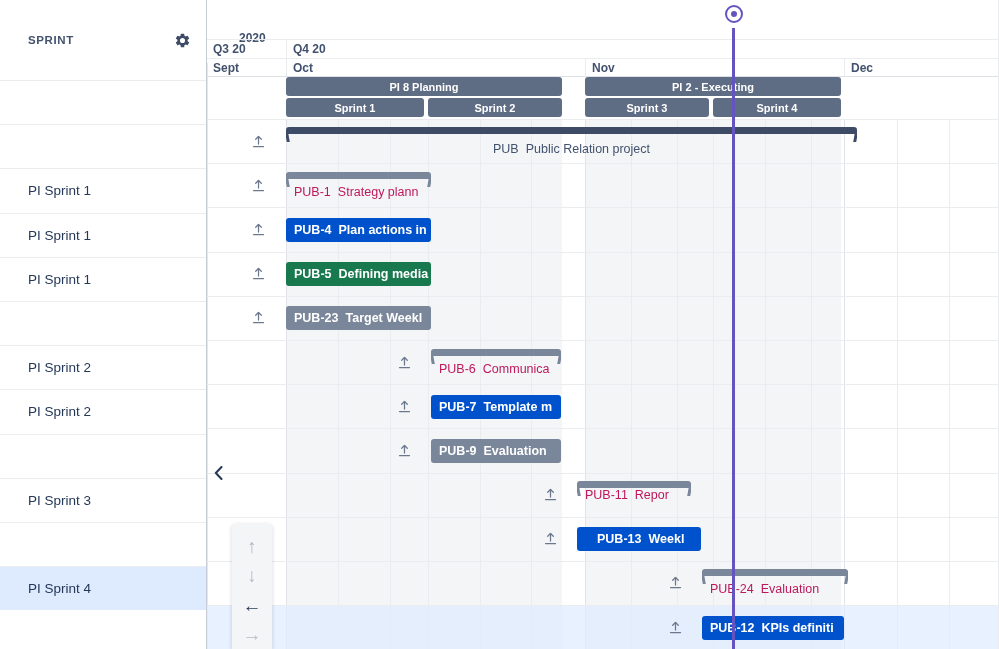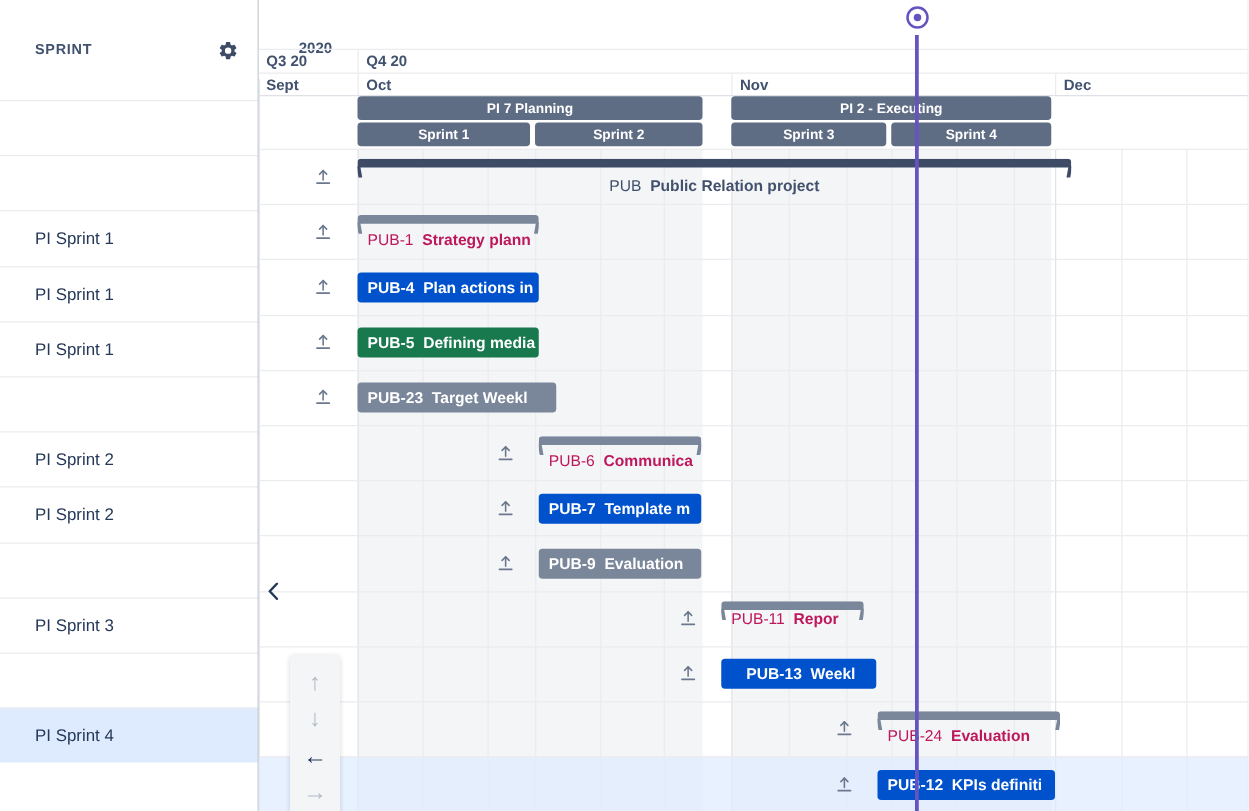--- a/index.html
+++ b/index.html
@@ -148,21 +148,21 @@
     content: ""; position: absolute; left: 0; right: 0; top: 0;
     height: 7px; background: #7a869a; border-radius: 3px 3px 0 0;
   }
   .bar.rollup::after {
     content: ""; position: absolute; left: 0; top: 0; bottom: 3px;
     width: 0;
   }
   .bar.rollup.epic { height: 30px; color: #42526e; }
   .bar.rollup.epic::before { background: #3d4b66; height: 7px; }
   .bar.rollup.epic .blabel,
-  .bar.rollup .blabel { font-weight: bold; }
+  .bar.rollup .blabel { font-weight: normal; }
   .bar.rollup .bkey { font-weight: normal; }
   
   .tick-l, .tick-r {
     position: absolute; top: 6px; width: 5px; height: 9px;
   }
   .tick-l { left: 0;  border-left: 3px solid #7a869a;  transform: skewX(10deg); }
   .tick-r { right: 0; border-right: 3px solid #7a869a; transform: skewX(-10deg); }
   .bar.rollup.epic .tick-l { border-left-color: #3d4b66; }
   .bar.rollup.epic .tick-r { border-right-color: #3d4b66; }
 
@@ -305,21 +305,21 @@
       </div>
     <div class="hdr" id="hdr-month">
         <span class="hdr-cell" style="left: 0px; width: 79px;">Sept</span>
         <span class="hdr-cell div" style="left: 79px; width: 299px;">Oct</span>
         <span class="hdr-cell div" style="left: 378px; width: 259px;">Nov</span>
         <span class="hdr-cell div" style="left: 637px; width: 155px;">Dec</span>
       </div>
 
     <div id="pi-row">
         <div class="chip" style="left: 79px; width: 276px;">
-          <span>PI 7 Planning</span>
+          <span>PI 8 Planning</span>
         </div>
         <div class="chip" style="left: 378px; width: 256px;">
           <span>PI 2 - Executing</span>
         </div>
       </div>
     <div id="sprint-row">
         <div class="chip" style="left: 79px; width: 138px;">
           <span>Sprint 1</span>
         </div>
         <div class="chip" style="left: 221px; width: 134px;">
@@ -395,21 +395,21 @@
           </div>
         </div>
         <div class="grow">
           <span class="upload-ico" style="left: 44px;">
             <svg width="15" height="15" viewBox="0 0 24 24" fill="none" stroke="#6b778c" stroke-width="2" stroke-linecap="round" stroke-linejoin="round">
               <path d="M12 16V4"></path>
               <path d="M7.5 8.5L12 4l4.5 4.5"></path>
               <path d="M4 20h16"></path>
             </svg>
           </span>
-          <div class="bar grey" style="left: 79px; width: 159px;">
+          <div class="bar grey" style="left: 79px; width: 145px;">
             <span class="bkey">PUB-23</span>
             <span class="blabel">Target Weekl</span>
           </div>
         </div>
         <div class="grow">
           <span class="upload-ico" style="left: 190px;">
             <svg width="15" height="15" viewBox="0 0 24 24" fill="none" stroke="#6b778c" stroke-width="2" stroke-linecap="round" stroke-linejoin="round">
               <path d="M12 16V4"></path>
               <path d="M7.5 8.5L12 4l4.5 4.5"></path>
               <path d="M4 20h16"></path>

